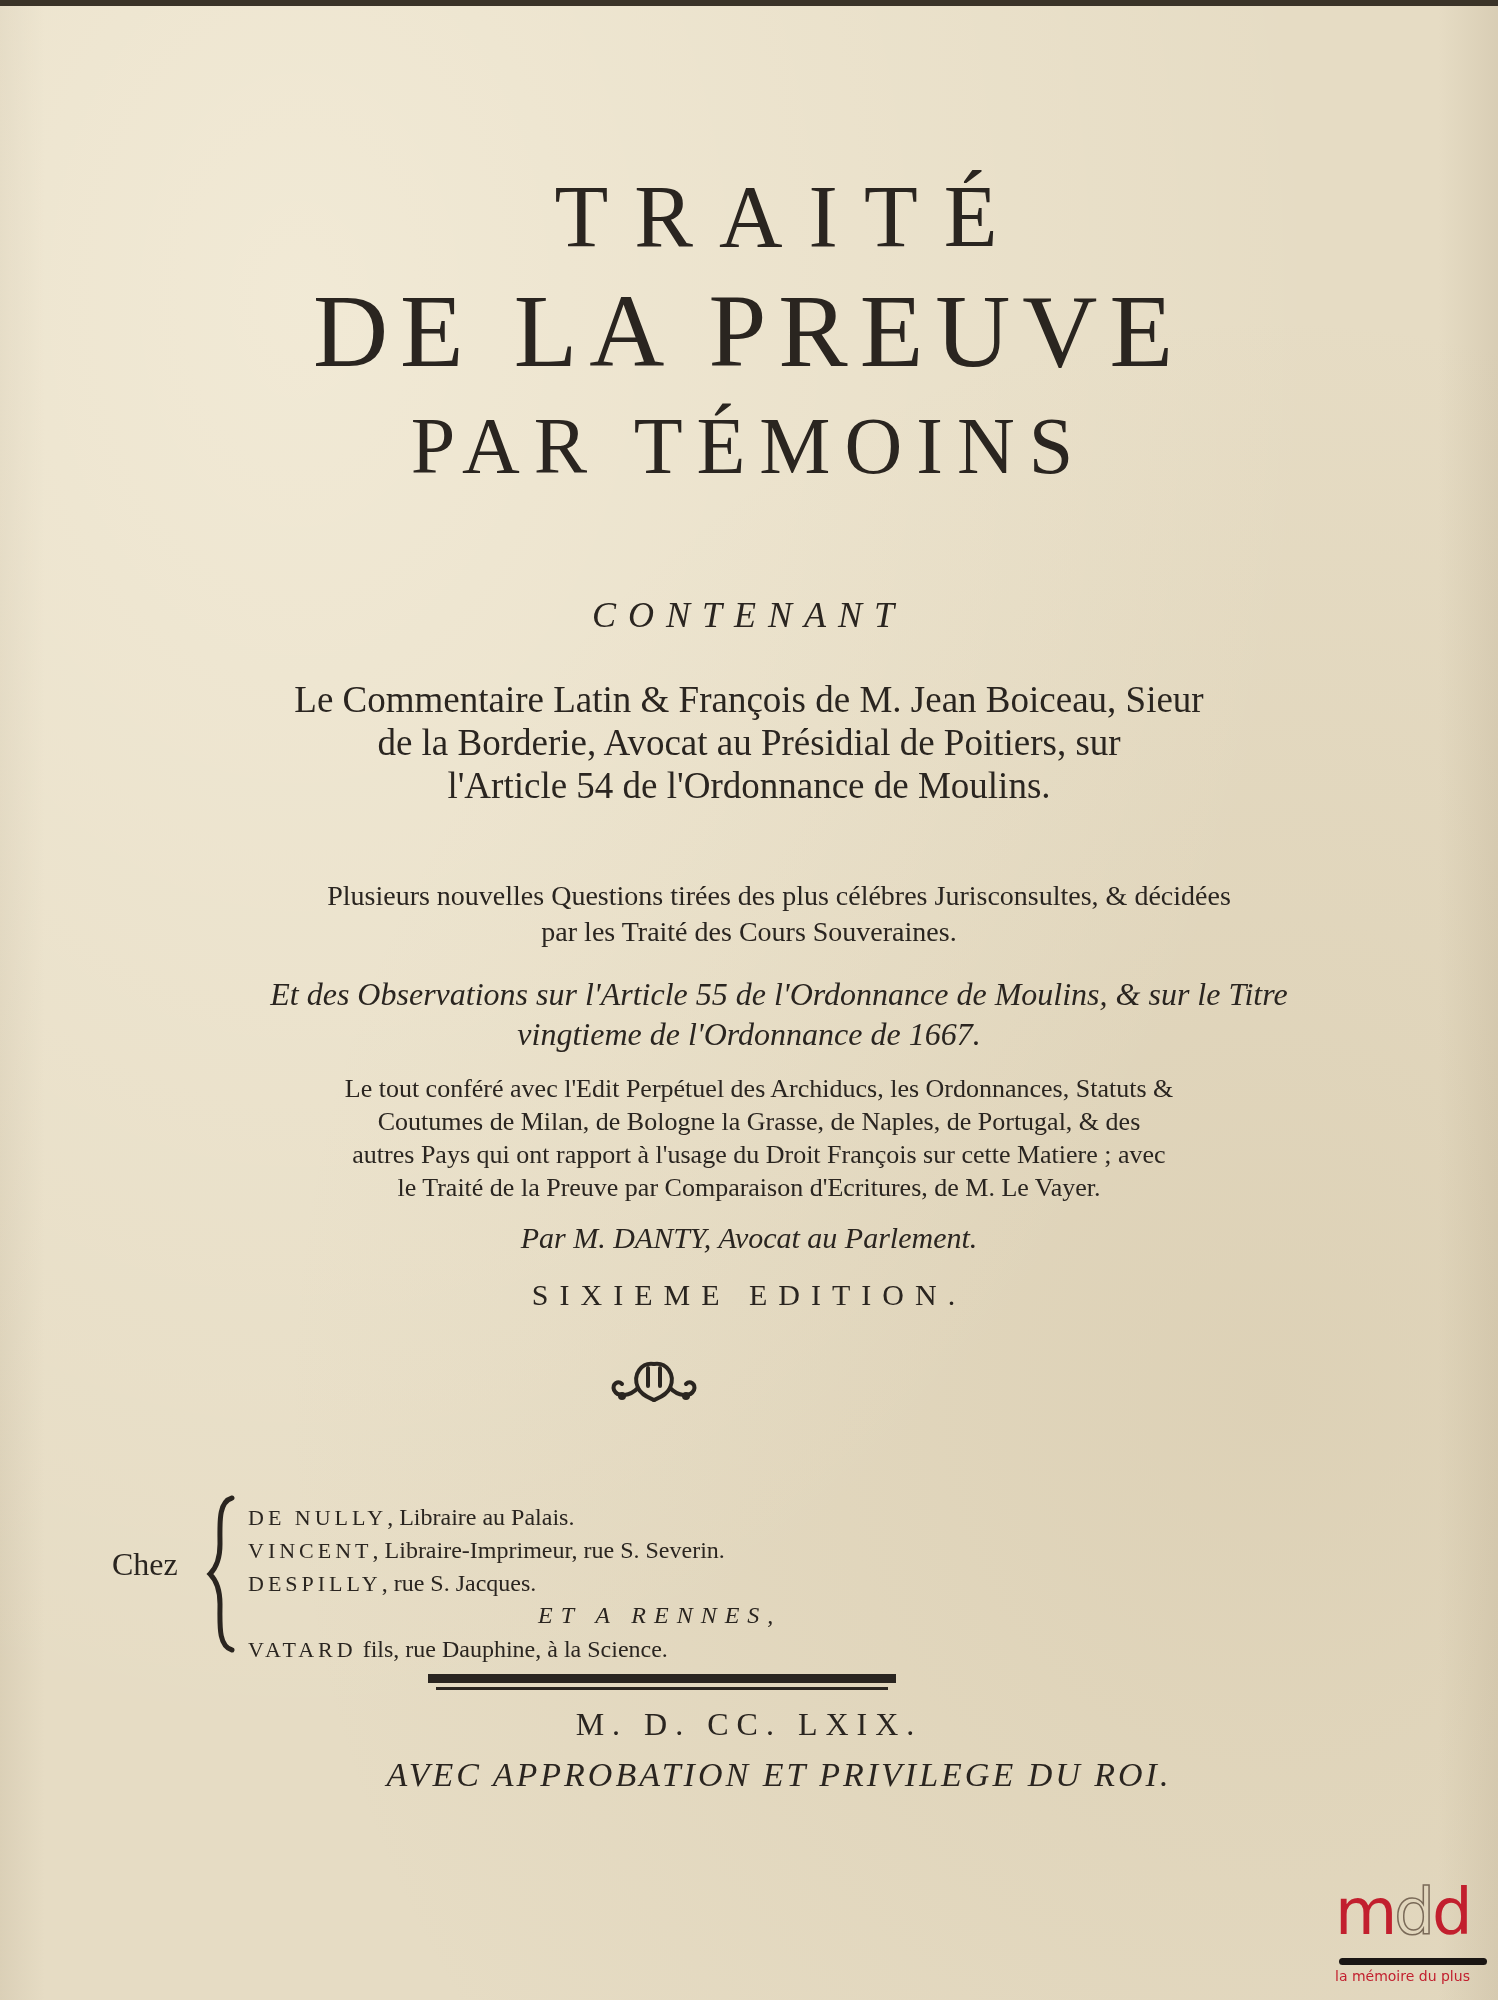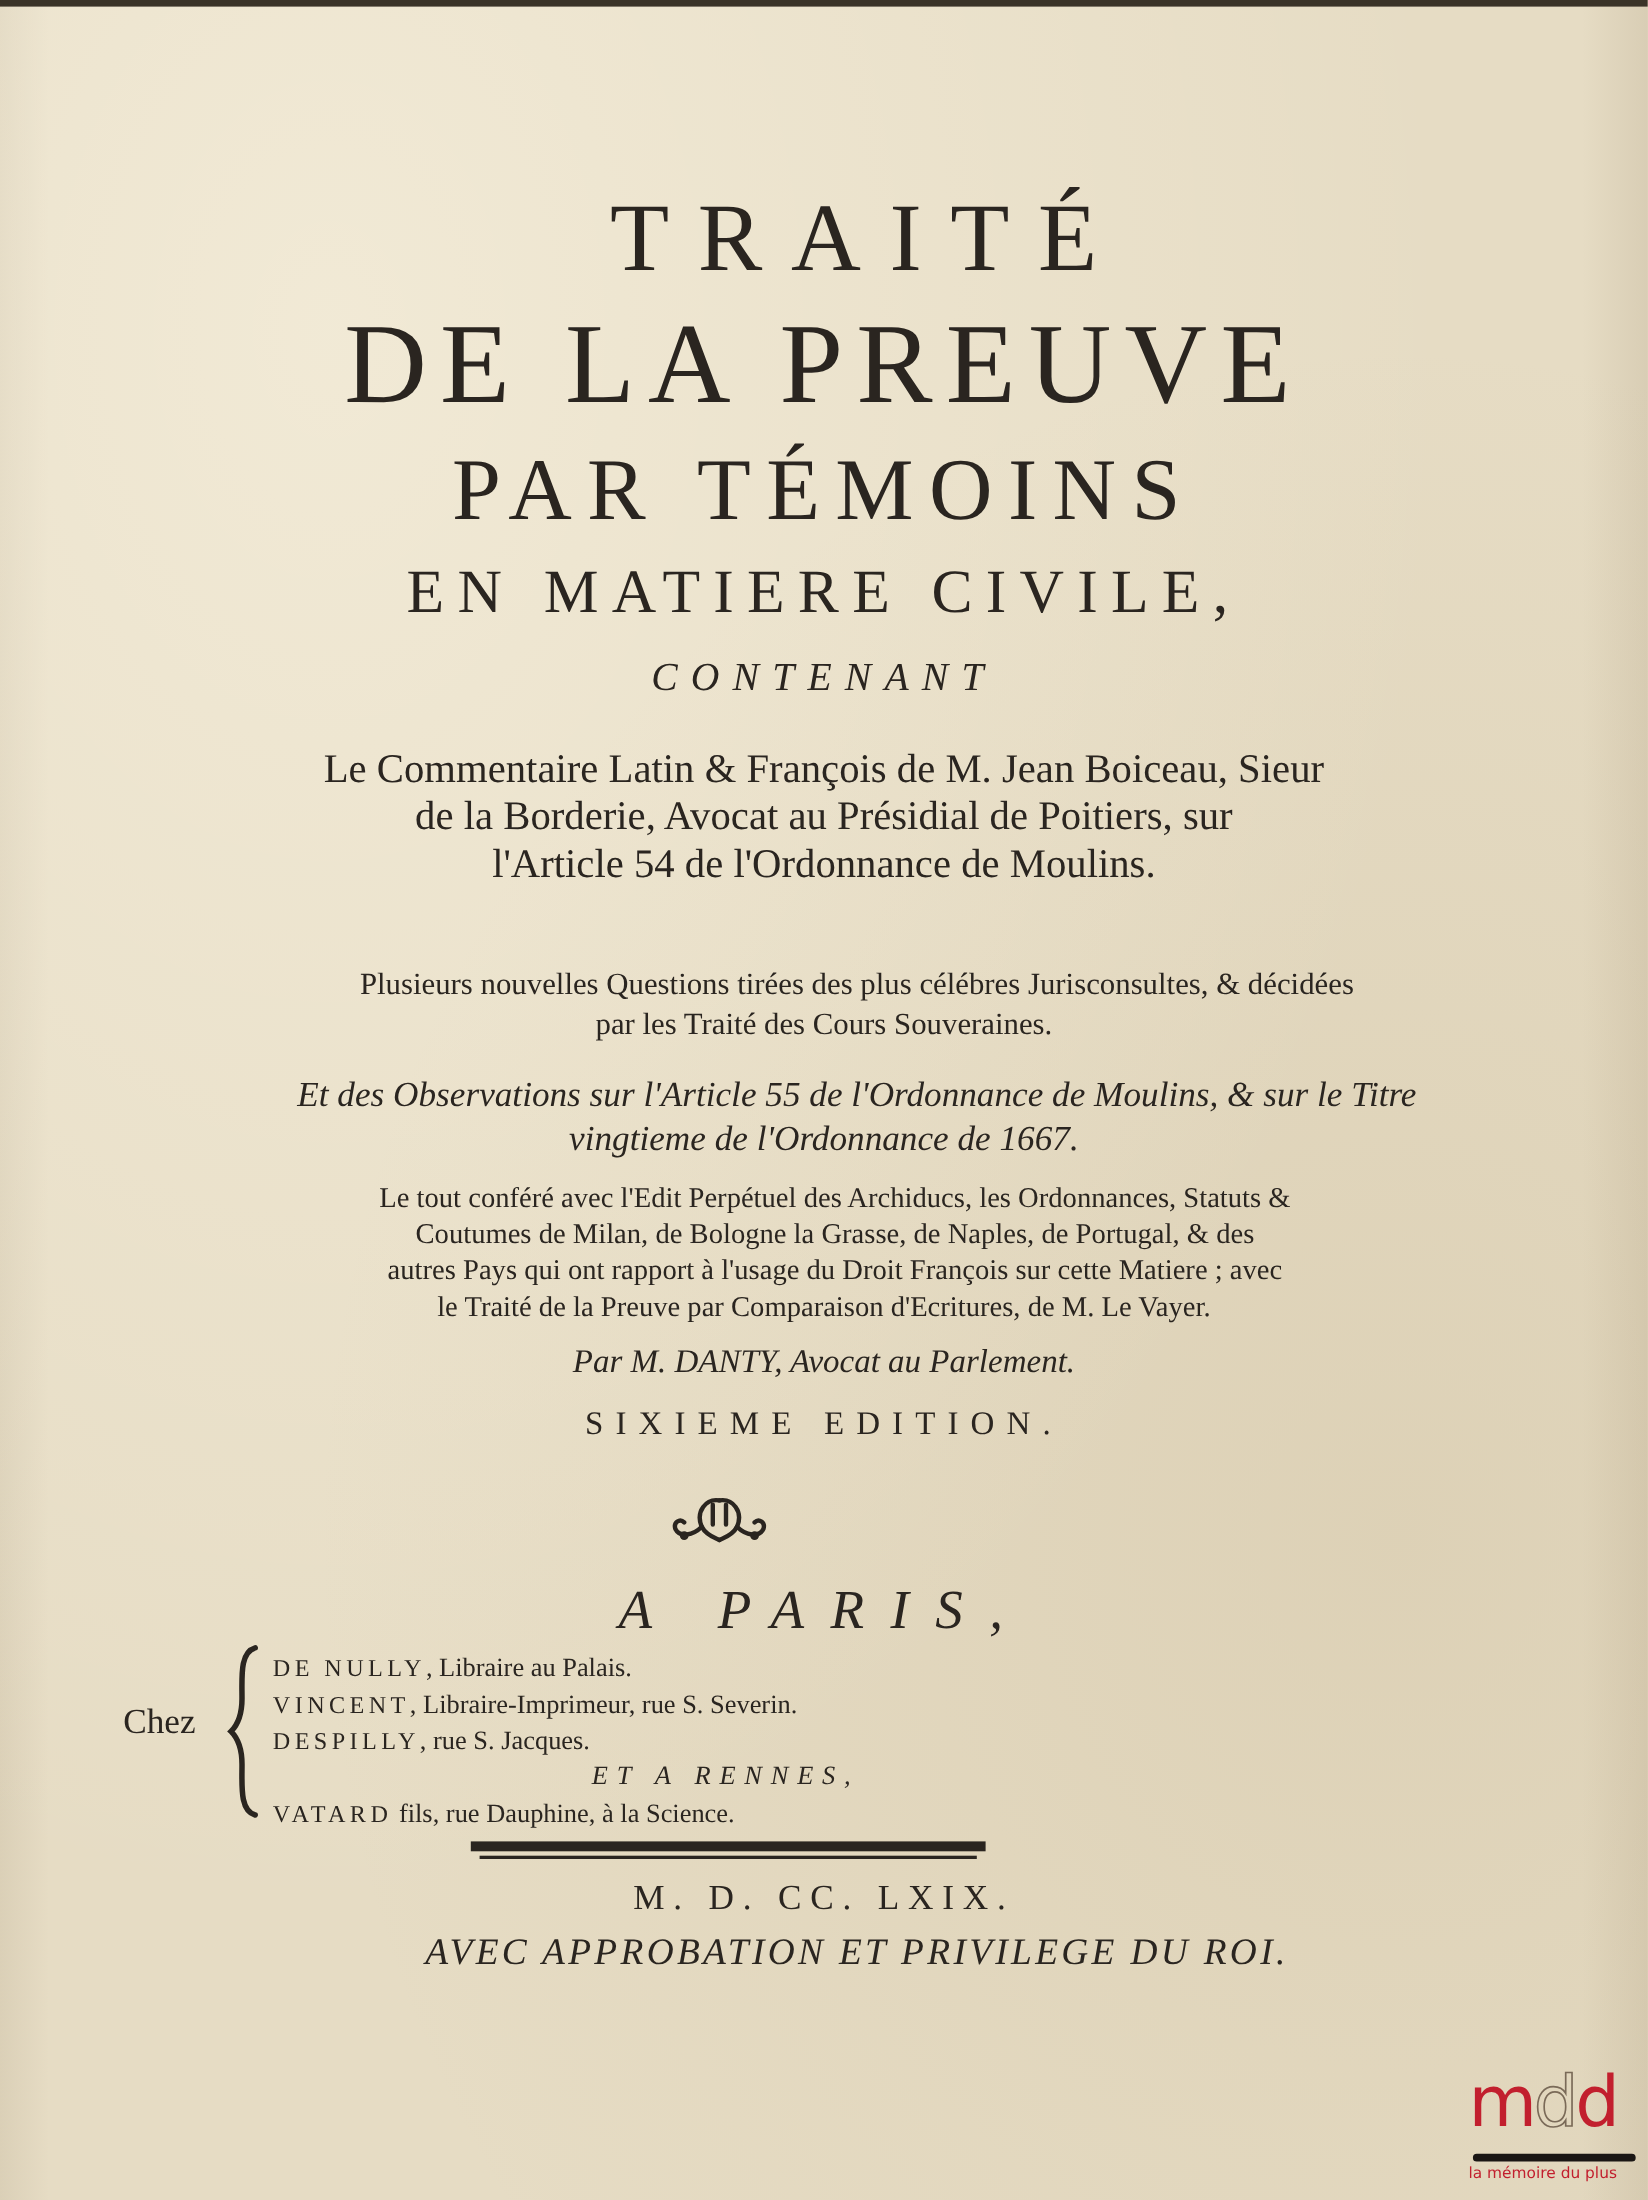--- a/index.html
+++ b/index.html
@@ -63,21 +63,20 @@
   </style>
 </head>
 <body>
 
 <div class="top-edge"></div>
 
 <div class="page">
   <div class="line title1">TRAITÉ</div>
   <div class="line title2">DE LA PREUVE</div>
   <div class="line title3">PAR TÉMOINS</div>
-  <div class="line title4">EN MATIERE CIVILE,</div>
 
   <div class="line contenant">CONTENANT</div>
 
   <div class="line comm comm1">Le Commentaire Latin &amp; François de M. Jean Boiceau, Sieur</div>
   <div class="line comm comm2">de la Borderie, Avocat au Présidial de Poitiers, sur</div>
   <div class="line comm comm3">l'Article 54 de l'Ordonnance de Moulins.</div>
 
 
   <div class="line plus plus1">Plusieurs nouvelles Questions tirées des plus célébres Jurisconsultes, &amp; décidées</div>
   <div class="line plus plus2">par les Traité des Cours Souveraines.</div>
@@ -98,21 +97,20 @@
       <path d="M50 8 C38 6 28 18 34 32 C38 40 46 42 50 44"></path>
       <path d="M50 8 C62 6 72 18 66 32 C62 40 54 42 50 44"></path>
       <path d="M34 32 C26 40 14 42 10 34 C8 28 14 24 18 28"></path>
       <path d="M66 32 C74 40 86 42 90 34 C92 28 86 24 82 28"></path>
       <path d="M44 12 L44 30 M56 12 L56 30"></path>
     </g>
     <circle cx="18" cy="40" r="4" fill="#2a2520"></circle>
     <circle cx="82" cy="40" r="4" fill="#2a2520"></circle>
   </svg>
 
-  <div class="line paris">A PARIS,</div>
 
   <div class="chez">Chez</div>
   <svg class="brace" viewBox="0 0 30 160">
     <path d="M26 4 C12 8 14 30 14 50 C14 66 10 74 4 80 C10 86 14 94 14 110 C14 130 12 152 26 156" fill="none" stroke="#2a2520" stroke-width="5" stroke-linecap="round"></path>
   </svg>
 
   <div class="pub pub1">
     <span class="sc">DE NULLY</span><span>, Libraire au Palais.</span>
   </div>
   <div class="pub pub2">

